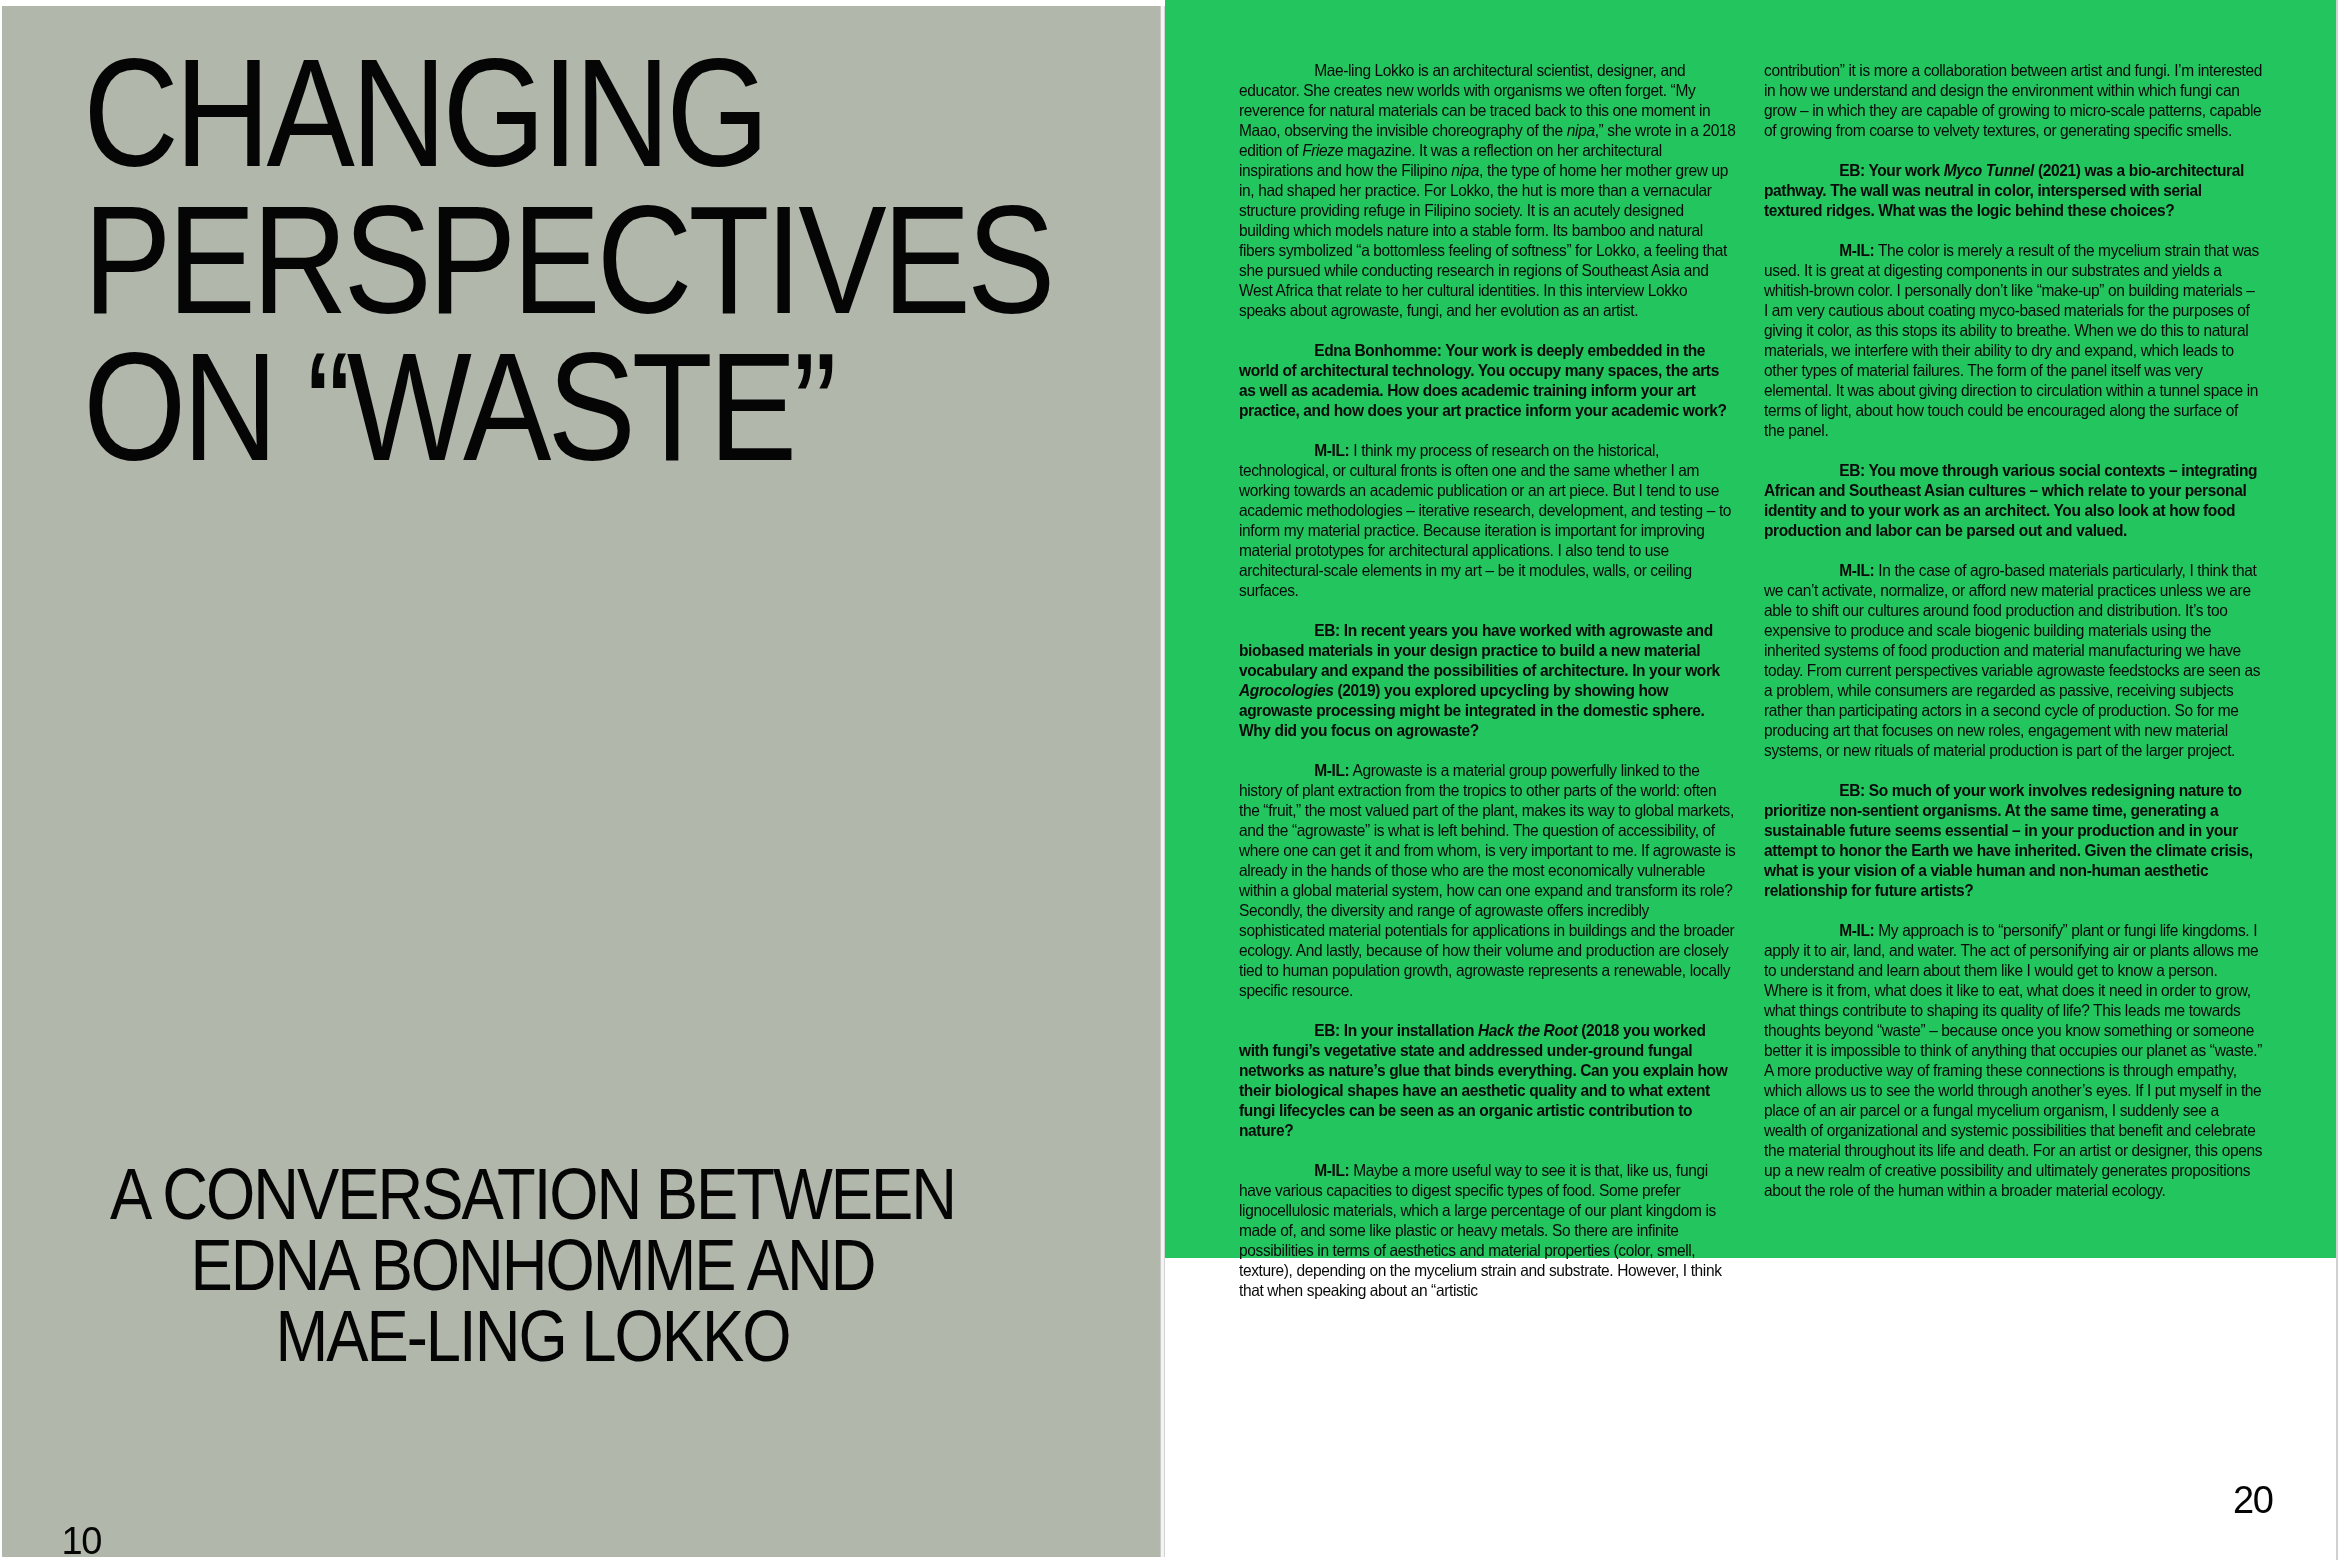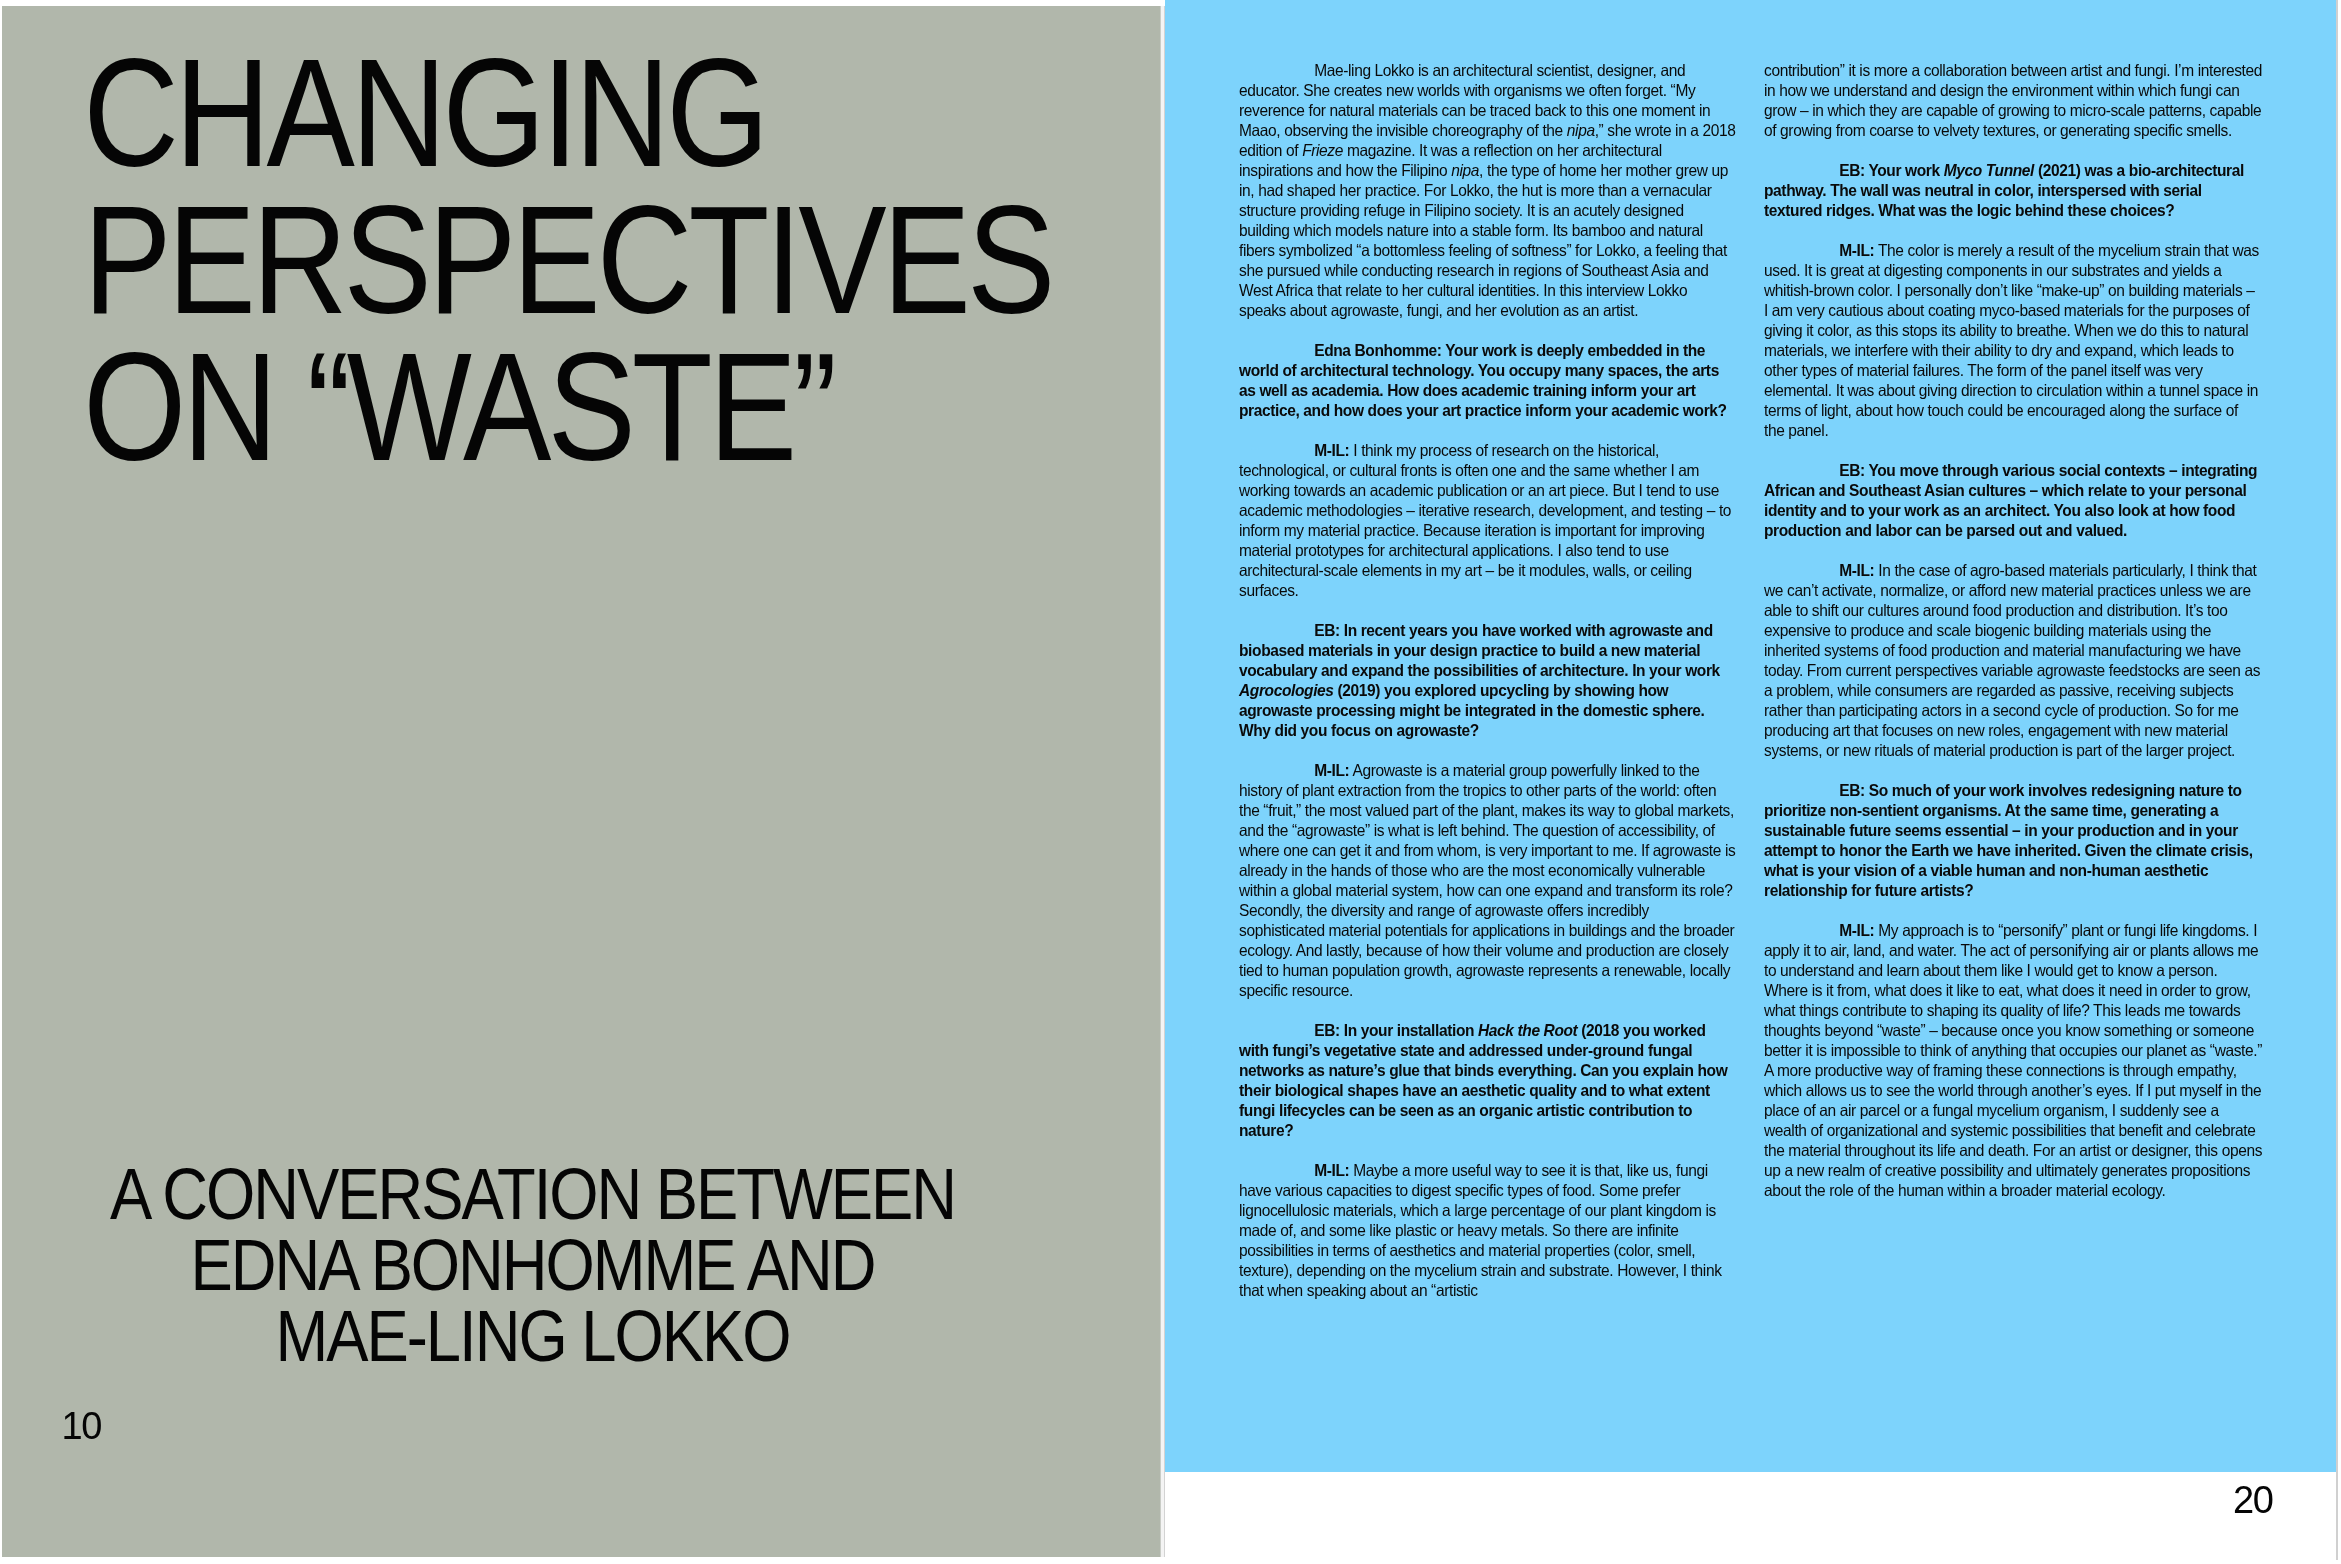--- a/index.html
+++ b/index.html
@@ -10,21 +10,21 @@
   .spread { position: absolute; left: 0; top: 0; width: 2342px; height: 1564px; }
   .page-left {
     position: absolute; left: 1.5px; top: 6.1px; width: 1159px; height: 1551px;
     background: #b1b7ab;
   }
   .gutter {
     position: absolute; left: 1160px; top: 6.1px; width: 4.6px; height: 1551px;
     border-left: 1.5px solid #c9ccc6; border-right: 1.5px solid #d3d3d3; box-sizing: border-box; background: #f4f4f4;
   }
   .page-right {
-    position: absolute; left: 1165px; top: 0; width: 1173px; height: 1472px; background: #7dd3fc;
+    position: absolute; left: 1165px; top: 0; width: 1173px; height: 1258px; background: #22c55e;
   }
   .page-right-edge {
     position: absolute; left: 2336px; top: 0; width: 2.3px; height: 1560px; background: #d0d0d0;
   }
   .title-block {
     position: absolute; left: 0; top: 34px; width: 1159px; text-align: left;
   }
   .title-line {
     display: block; font-size: 154px; line-height: 147px; font-weight: 400;
     letter-spacing: -4.6px; transform: scaleX(0.86); transform-origin: center; white-space: nowrap;
@@ -33,21 +33,21 @@
   .subtitle-block {
     position: absolute; left: 0; top: 1153px; width: 1061px; text-align: center;
   }
   .subtitle-line {
     display: block; font-size: 72px; line-height: 71px; white-space: nowrap;
     letter-spacing: -2.3px; transform: scaleX(0.88); transform-origin: center; color: #050505;
   }
   .folio {
     position: absolute; font-size: 38px; line-height: 38px; letter-spacing: -1.5px; color: #050505;
   }
-  .folio-left { left: 60px; top: 1401px; }
+  .folio-left { left: 60px; top: 1516px; }
   .folio-right { left: 1068px; top: 1481px; }
   .col {
     position: absolute; top: 60px; width: 530px;
     font-size: 16.5px; line-height: 20px; letter-spacing: -0.4px;
     transform: scaleX(0.94); transform-origin: left top;
   }
   .col-1 { left: 74px; }
   .col-2 { left: 599px; }
   .para { margin: 0 0 20px 0; text-indent: 80px; }
   .para.first { text-indent: 80px; }

